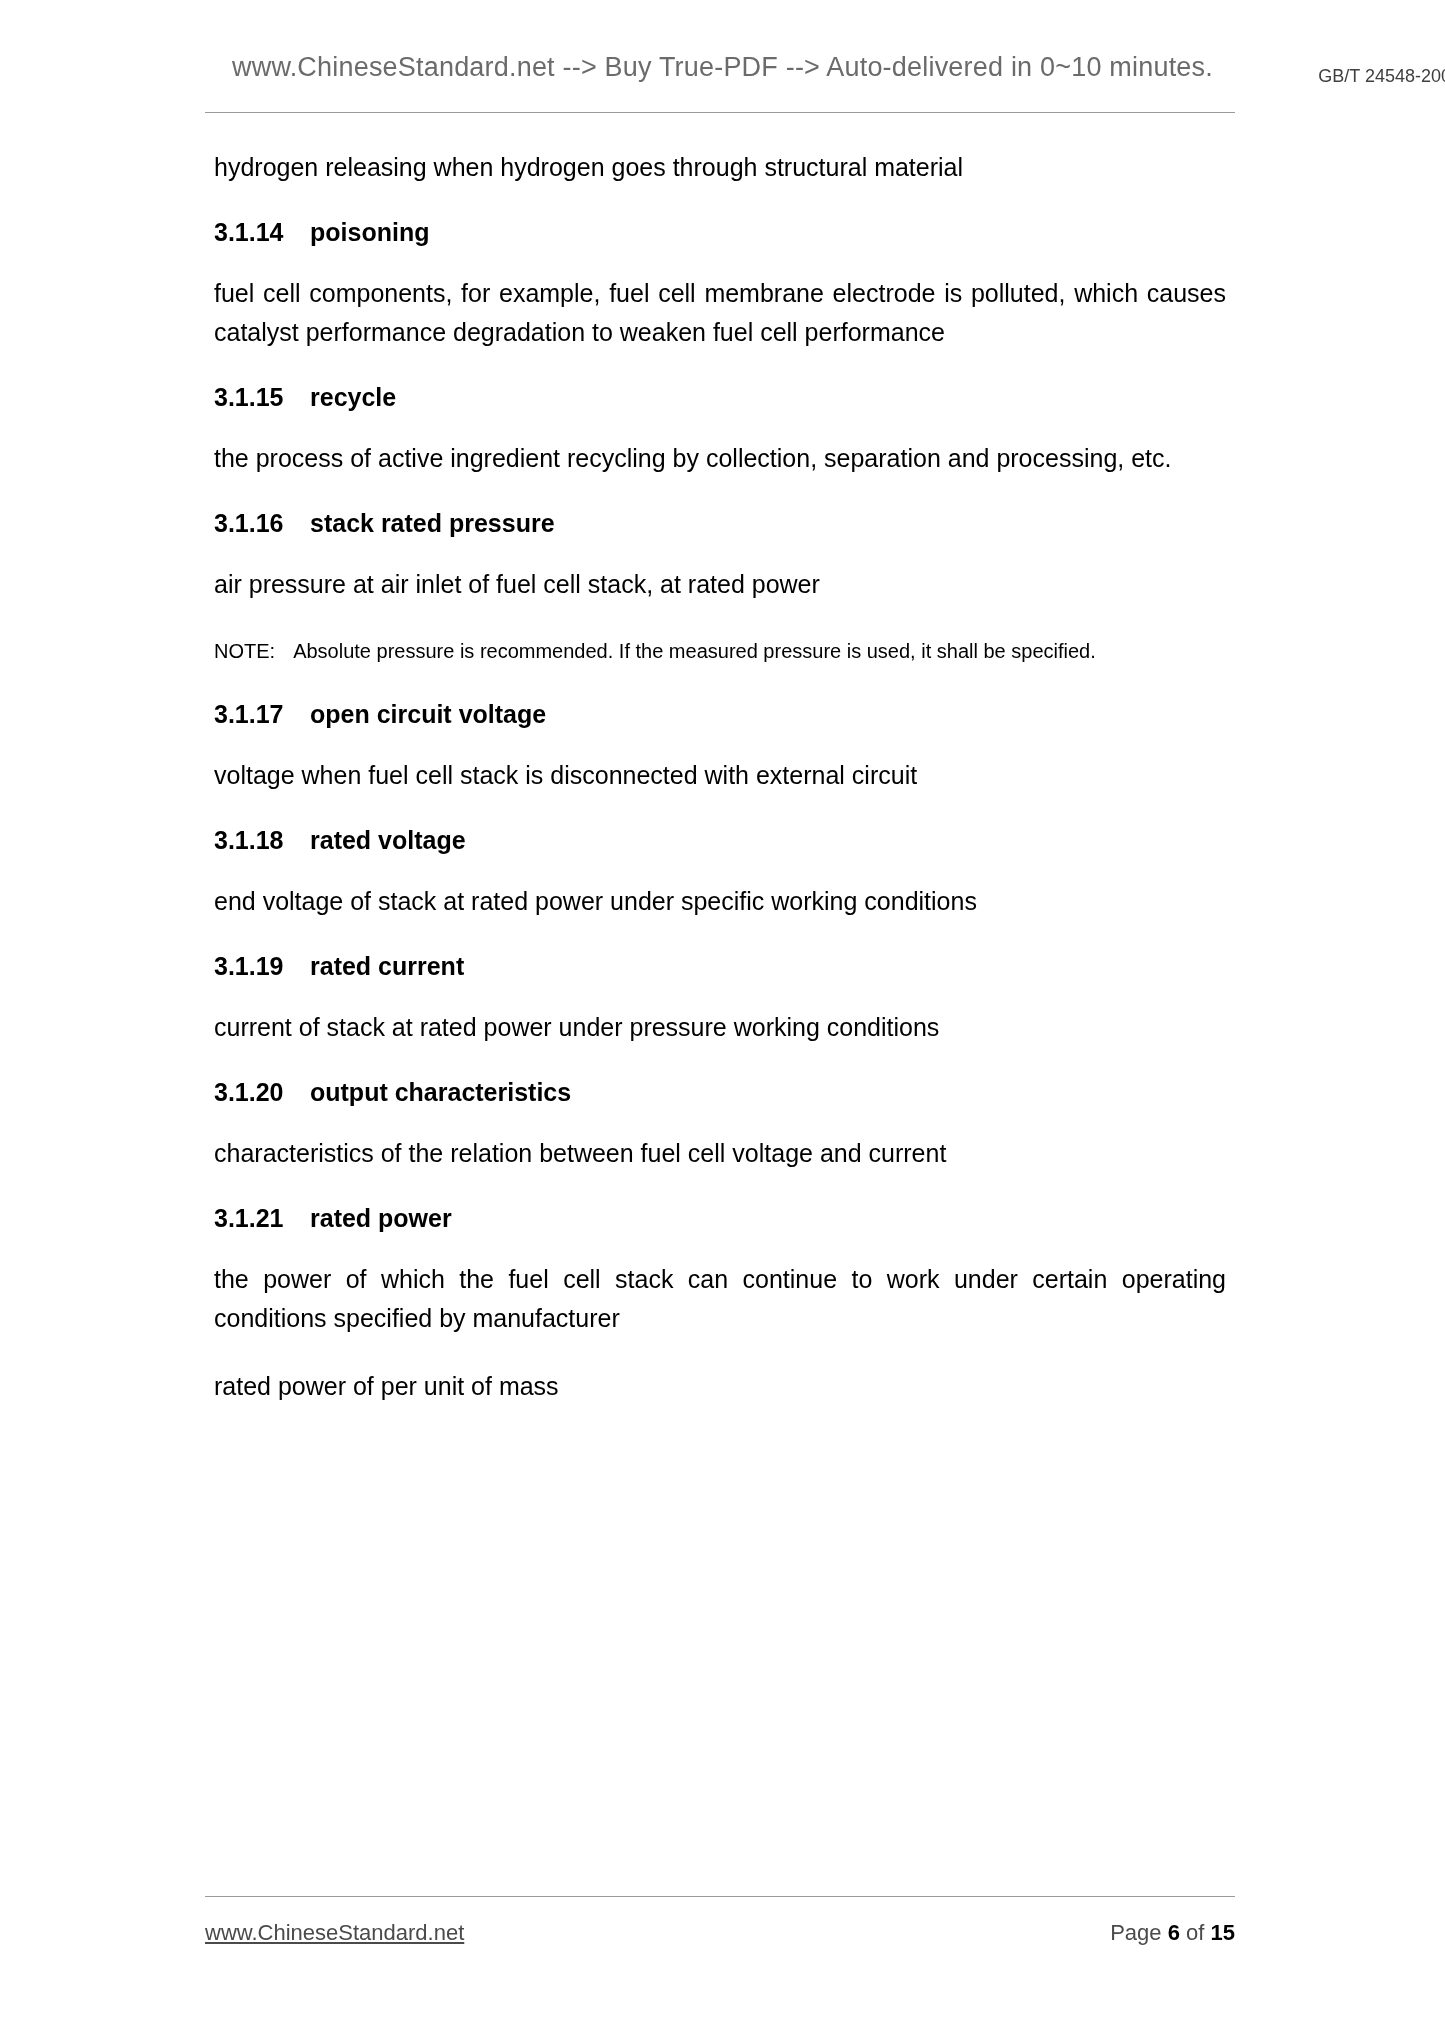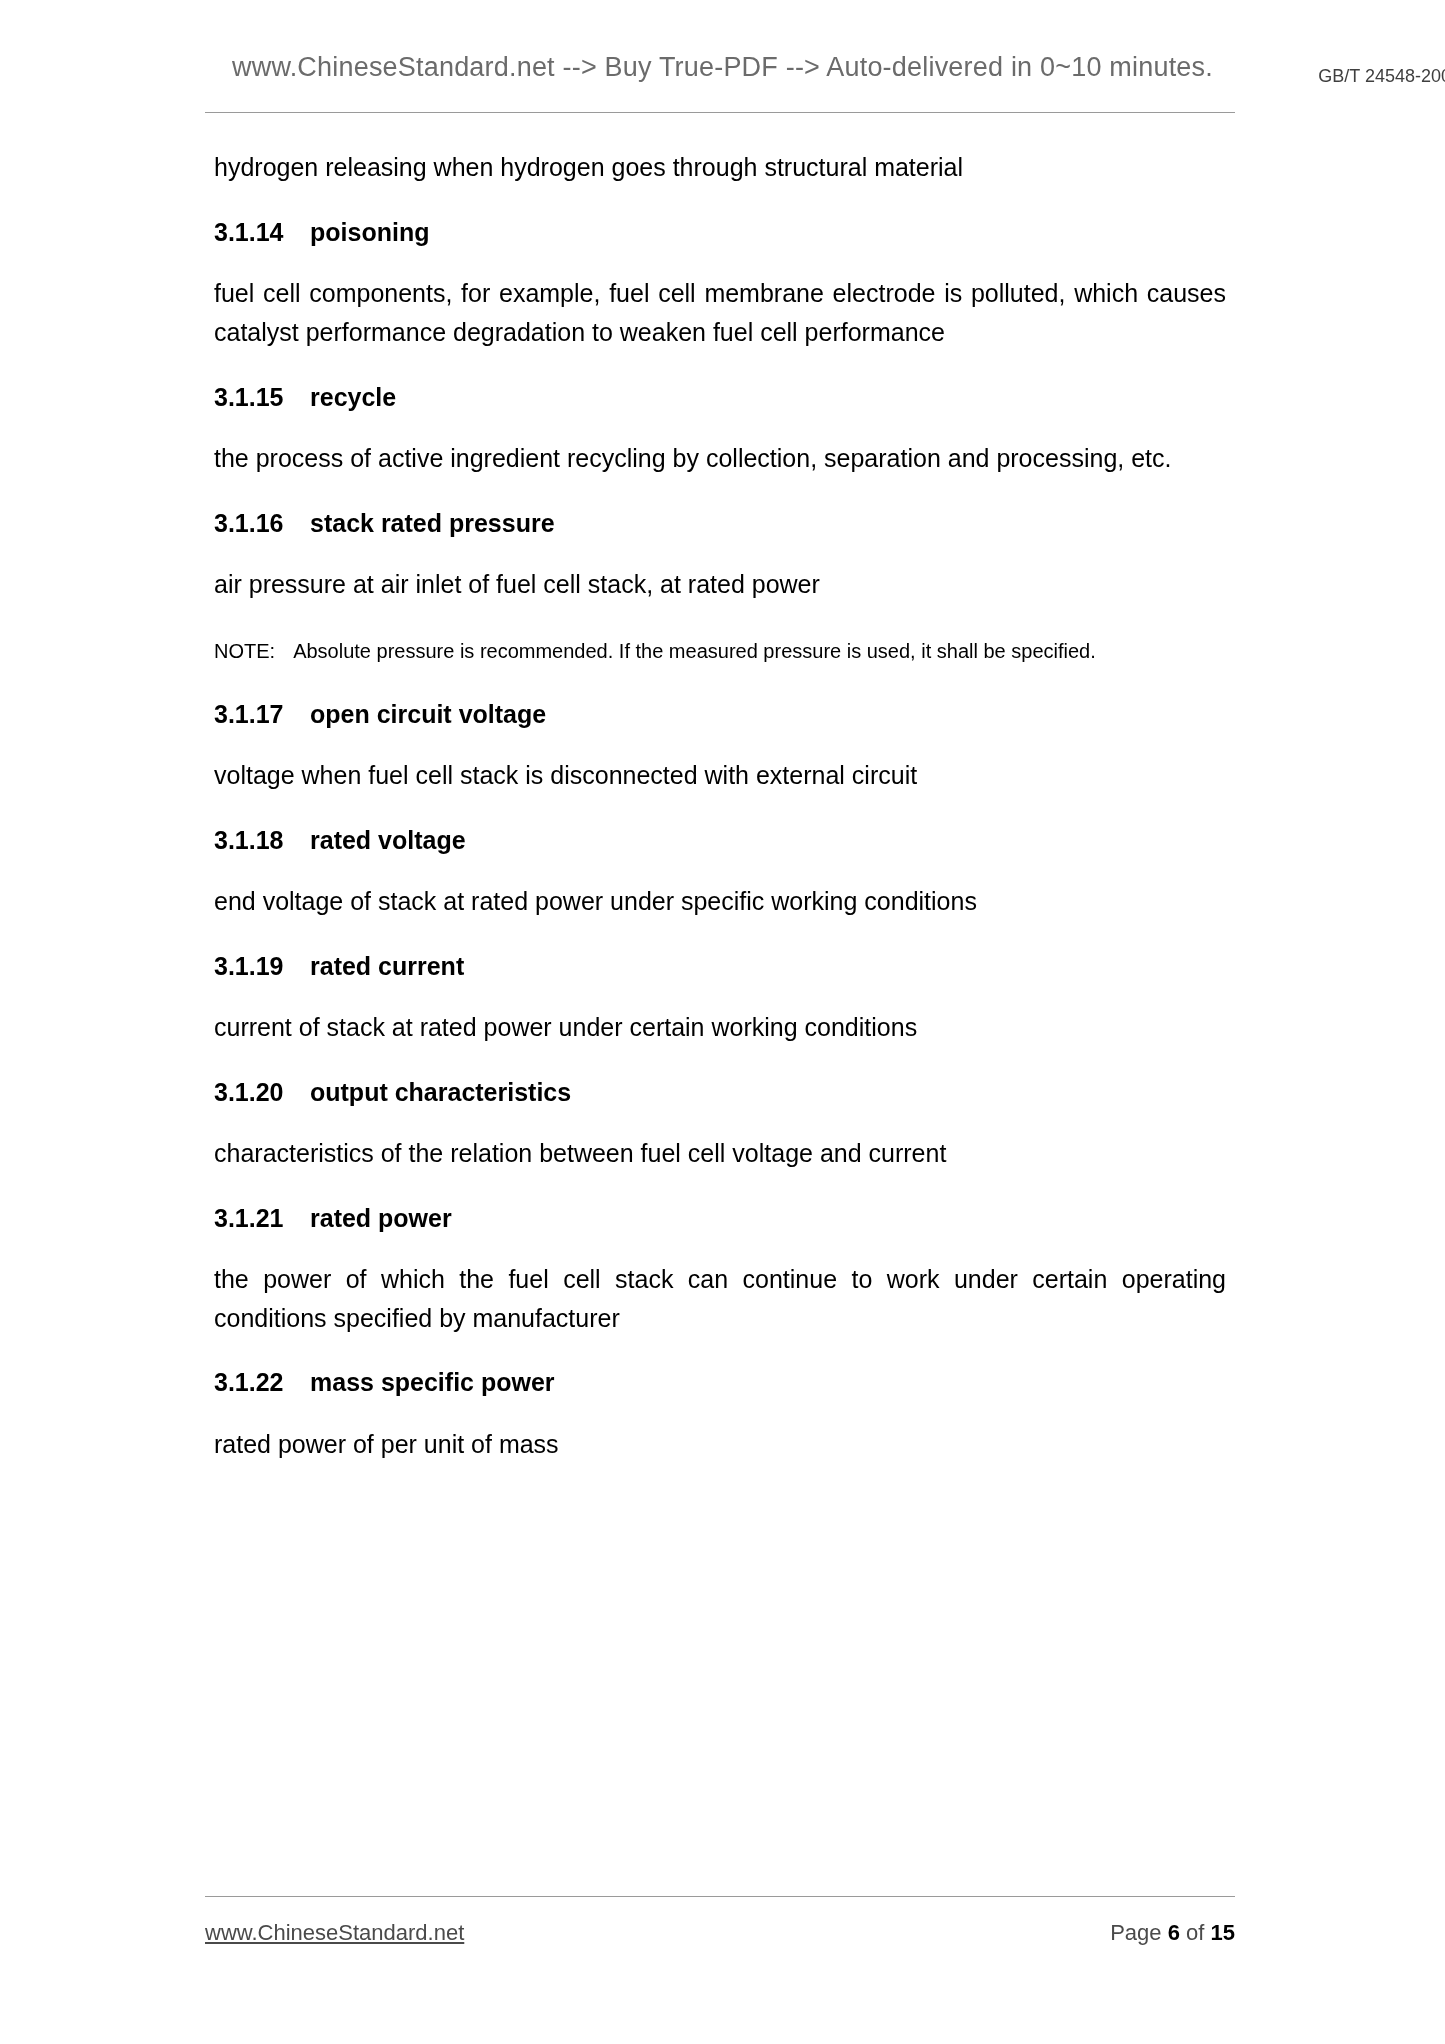--- a/index.html
+++ b/index.html
@@ -155,35 +155,32 @@
     <p class="body-text">voltage when fuel cell stack is disconnected with external circuit</p>
 
     <p class="term-head">
       <span class="num">3.1.18</span><span>rated voltage</span>
     </p>
     <p class="body-text">end voltage of stack at rated power under specific working conditions</p>
 
     <p class="term-head">
       <span class="num">3.1.19</span><span>rated current</span>
     </p>
-    <p class="body-text">current of stack at rated power under certain working conditions</p>
+    <p class="body-text">current of stack at rated power under pressure working conditions</p>
 
     <p class="term-head">
       <span class="num">3.1.20</span><span>output characteristics</span>
     </p>
     <p class="body-text">characteristics of the relation between fuel cell voltage and current</p>
 
     <p class="term-head">
       <span class="num">3.1.21</span><span>rated power</span>
     </p>
     <p class="body-text">the power of which the fuel cell stack can continue to work under certain operating conditions specified by manufacturer</p>
 
-    <p class="term-head">
-      <span class="num">3.1.22</span><span>mass specific power</span>
-    </p>
     <p class="body-text">rated power of per unit of mass</p>
 
   </div>
 
   <div class="footer-rule"></div>
 
   <div class="footer">
     <span class="footer-left">www.ChineseStandard.net</span>
     <span class="footer-right">
       <span>Page</span>

